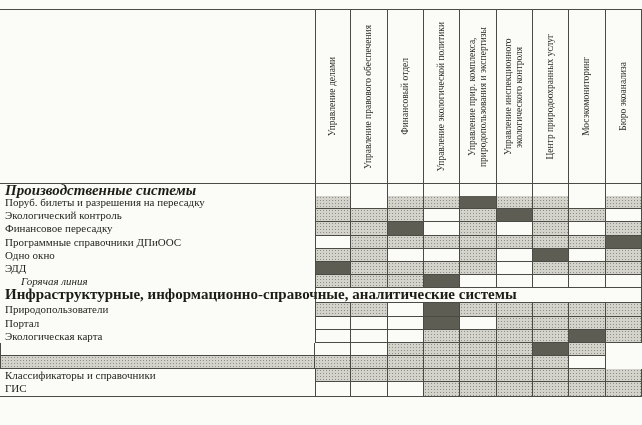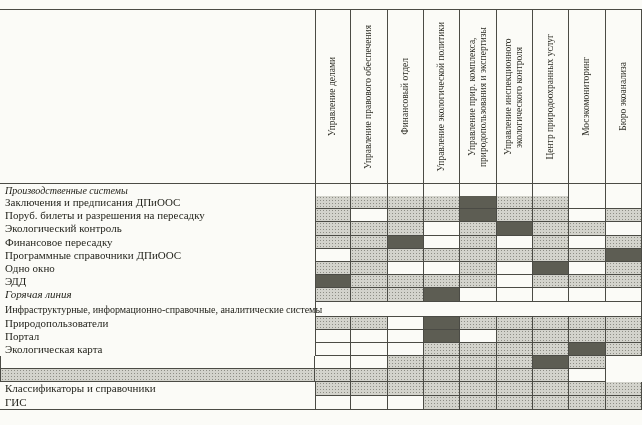--- a/index.html
+++ b/index.html
@@ -22,23 +22,23 @@
   .sec-row1 { height: 12px; }
   .sec-row2 { height: 15px; position: relative; }
   .data-row { height: 13.2px; }
 
   .lblcell {
     padding-left: 5px;
     font-size: 11px; line-height: 13.2px;
     color: #26261f;
     white-space: nowrap; overflow: visible;
   }
-  .sec-title { font-weight: normal; font-size: 10px; line-height: 12px; color: #1d1d16; text-align: center; }
+  .sec-title { font-weight: bold; font-size: 15px; line-height: 12px; color: #1d1d16; text-align: center; }
   .sec-title.it { font-style: italic; }
-  .lbl-italic { font-style: italic; }
+  .lbl-italic { font-style: italic; margin-left: 16px; }
 
   .hcell {
     border-right: 1px solid #4b4b45;
     display: flex; align-items: center; justify-content: center;
     overflow: hidden;
     background: #fbfbf7;
   }
   .hcell.first { border-left: 1px solid #4b4b45; }
   .vtext {
     writing-mode: vertical-rl;
@@ -119,32 +119,20 @@
         <div class="cell c0"></div>
         <div class="cell c0"></div>
         <div class="cell c0"></div>
         <div class="cell c0"></div>
         <div class="cell c0"></div>
         <div class="cell c0"></div>
         <div class="cell c0"></div>
         <div class="cell c0"></div>
       </div>
       <div class="row data-row">
-        <div class="lblcell">Заключения и предписания ДПиООС</div>
-        <div class="cell c1 first"></div>
-        <div class="cell c1"></div>
-        <div class="cell c1"></div>
-        <div class="cell c1"></div>
-        <div class="cell c2"></div>
-        <div class="cell c1"></div>
-        <div class="cell c1"></div>
-        <div class="cell c0"></div>
-        <div class="cell c0"></div>
-      </div>
-      <div class="row data-row">
         <div class="lblcell">Поруб. билеты и разрешения на пересадку</div>
         <div class="cell c1 first"></div>
         <div class="cell c0"></div>
         <div class="cell c1"></div>
         <div class="cell c1"></div>
         <div class="cell c2"></div>
         <div class="cell c1"></div>
         <div class="cell c1"></div>
         <div class="cell c0"></div>
         <div class="cell c1"></div>

